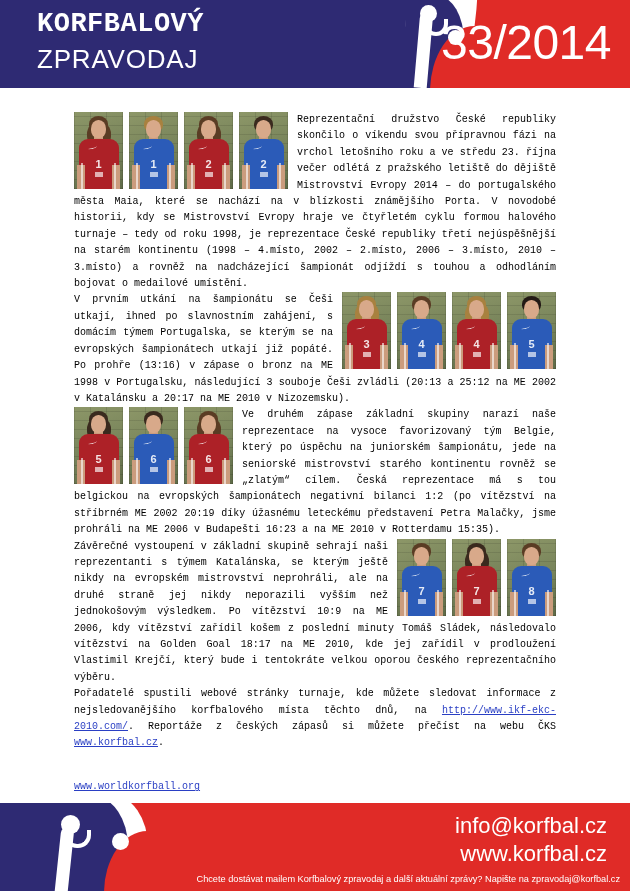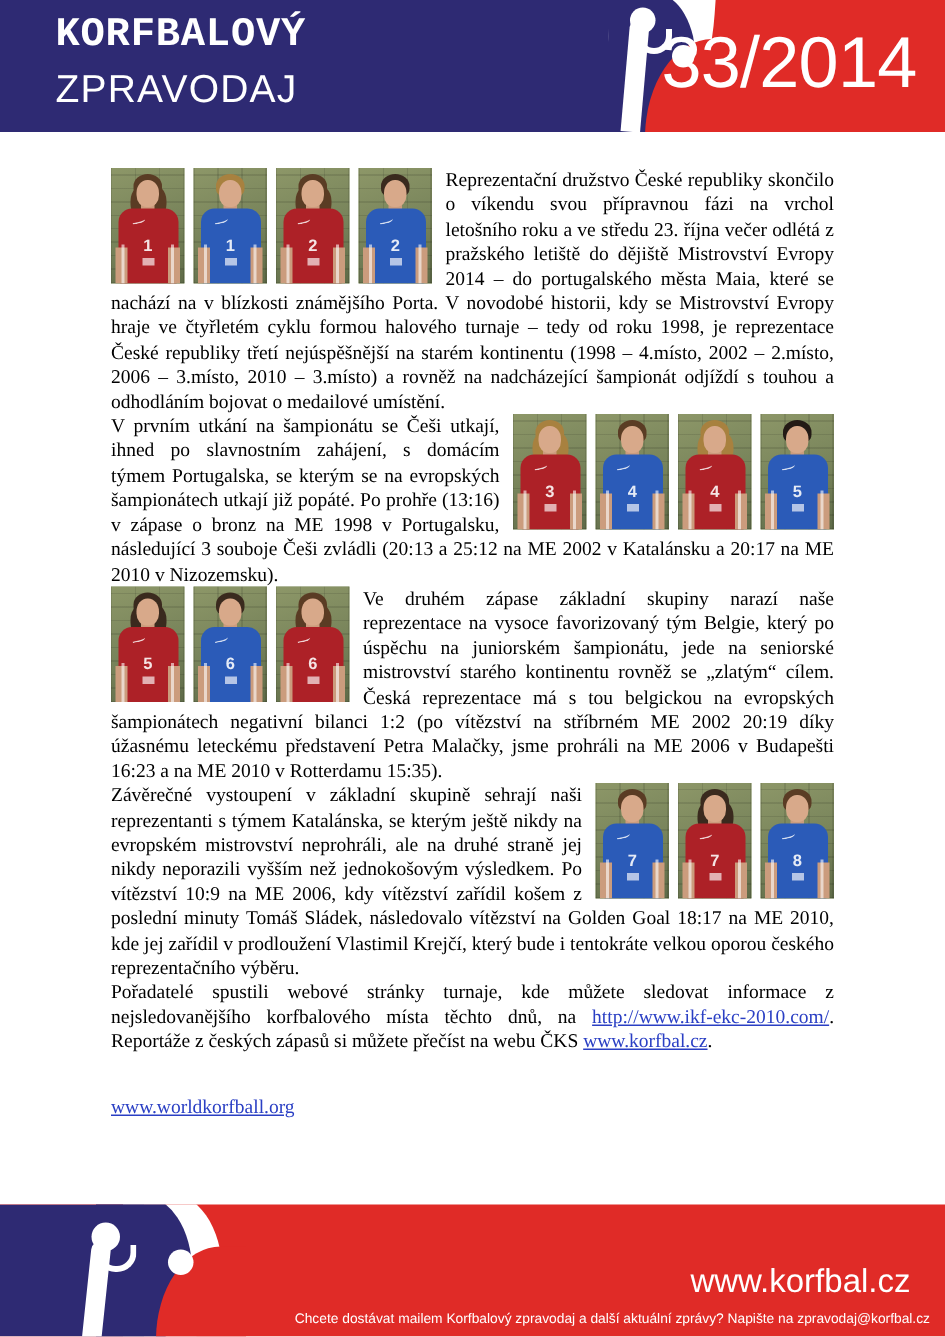--- a/index.html
+++ b/index.html
@@ -129,22 +129,22 @@
 
   
   .content {
     position: absolute;
     left: 74px;
     top: 112px;
     width: 482px;
   }
 
   p.tx {
-    font-family: Liberation Serif, serif;
-    font-size: 13px;
+    font-family: Liberation Mono, monospace;
+    font-size: 10px;
     line-height: 16.4px;
     text-align: justify;
     color: #000000;
     margin-bottom: 11px;
   }
   p.tx:last-child { margin-bottom: 0; }
 
   .photo-row {
     display: flex;
     gap: 6px;
@@ -617,15 +617,16 @@
 <div class="footer">
   <div class="footer-blue"></div>
   <div class="f-white"></div>
   <div class="f-dblob"></div>
   <div class="f-redblob"></div>
   <div class="f-fig-body"></div>
   <div class="f-fig-arms"></div>
   <div class="f-fig-head"></div>
   <div class="f-fig2-head"></div>
 
+  <div class="f-email">info@korfbal.cz</div>
   <div class="f-web">www.korfbal.cz</div>
   <div class="f-tag">Chcete dostávat mailem Korfbalový zpravodaj a další aktuální zprávy? Napište na zpravodaj@korfbal.cz</div>
 </div>
 
 </body></html>

